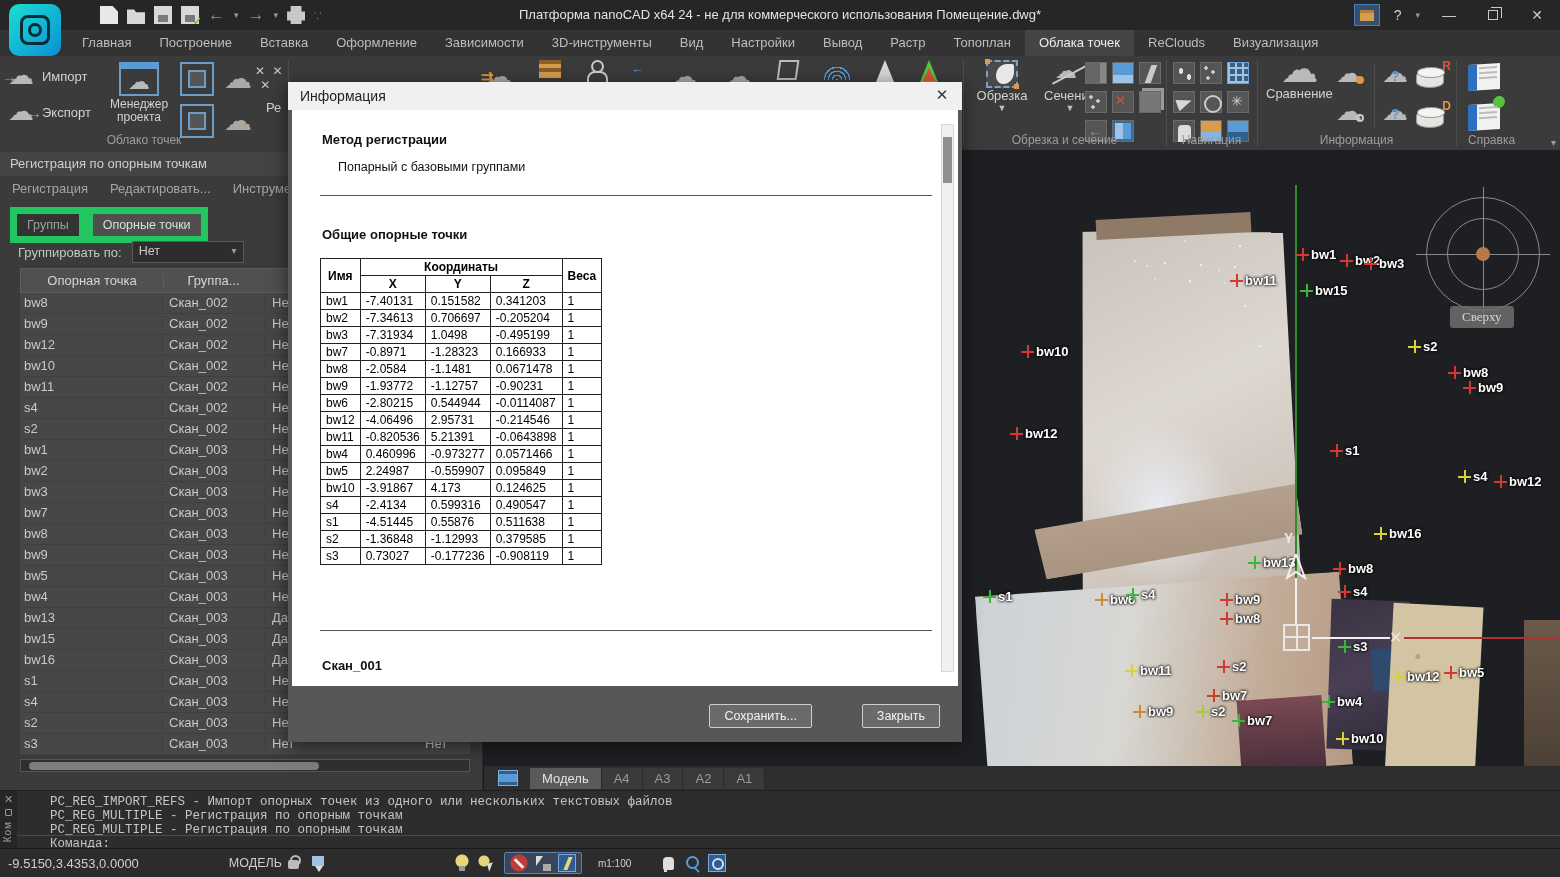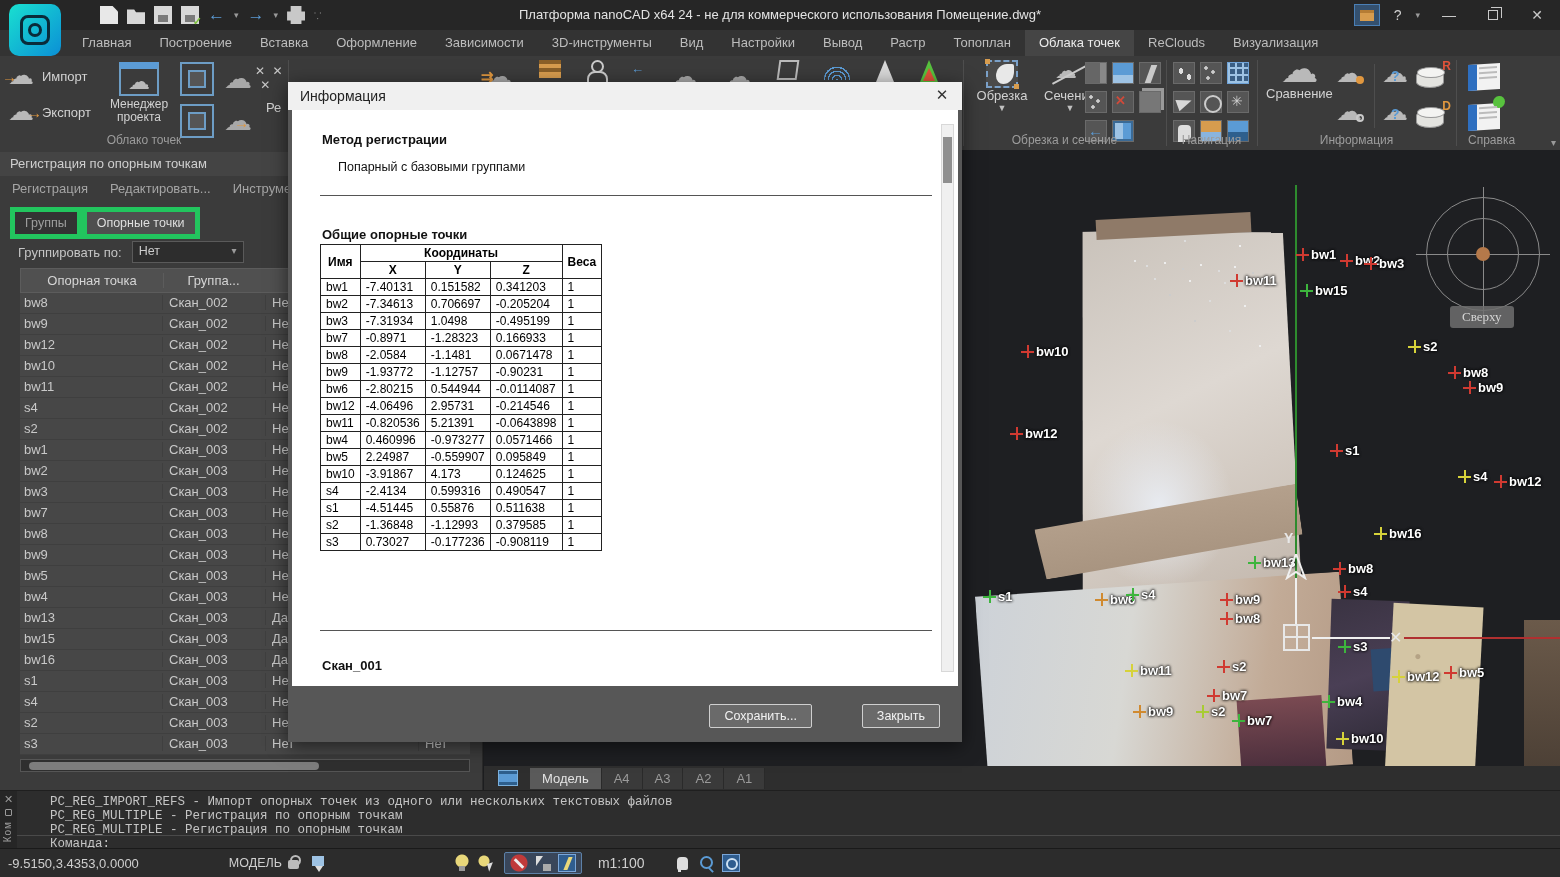--- a/index.html
+++ b/index.html
@@ -104,21 +104,21 @@
   .cyl .ltr.d { color:#e0973f; }
   .book { width:32px; height:26px; background:#f2f2f2; border-left:9px solid #2e6fc0; transform:skewY(-4deg); position:relative; }
   .book:after { content:""; position:absolute; left:2px; top:3px; right:3px; height:2px; background:#bbb; box-shadow:0 5px 0 #bbb, 0 10px 0 #bbb; }
   .book .globe { position:absolute; right:-5px; top:-7px; width:12px; height:12px; border-radius:50%; background:#58c23e; }
 
   
   #left-panel { position:absolute; left:0; top:150px; width:483px; height:640px; background:#3b3b3b; z-index:6; border-right:1px solid #2a2a2a; }
   #lp-title { position:absolute; left:0; top:2px; width:100%; height:24px; background:#444; color:#cfcfcf; font-size:13px; padding:4px 0 0 10px; }
   #lp-menu { position:absolute; left:12px; top:31px; display:flex; gap:22px; font-size:13px; color:#a5a5a5; }
   #lp-tabs { position:absolute; left:10px; top:57px; display:flex; }
-  .lp-tab { padding:4px 10px; font-size:12.5px; background:#333; color:#9e9e9e; border:5px solid #22c55e; }
+  .lp-tab { padding:4px 10px; font-size:12.5px; background:#333; color:#9e9e9e; border:7px solid #22c55e; }
   .lp-tab.active { background:#4f4f4f; color:#dedede; }
   #lp-groupby { position:absolute; left:18px; top:91px; display:flex; gap:10px; align-items:center; font-size:13px; color:#c5c5c5; }
   #lp-select { width:112px; height:22px; background:#2d2d2d; border:1px solid #5a5a5a; color:#ccc; font-size:12.5px; padding:2px 6px; position:relative; }
   #lp-select:after { content:"▾"; position:absolute; right:6px; top:3px; color:#9a9a9a; font-size:10px; }
   #lp-thead { position:absolute; left:20px; top:118px; width:450px; height:25px; background:#505050; border:1px solid #5c5c5c; font-size:13px; color:#d5d5d5; }
   #lp-thead .hc { position:absolute; top:4px; text-align:center; }
   #lrows { position:absolute; left:20px; top:143px; width:450px; }
   .lrow { height:21px; background:#474747; border-bottom:1px solid #3f3f3f; font-size:13px; color:#c9c9c9; position:relative; }
   .lcell { position:absolute; top:2px; white-space:nowrap; overflow:hidden; }
   .lcell.c0 { left:4px; width:134px; }
@@ -169,21 +169,21 @@
   
   #dialog { position:absolute; left:288px; top:82px; width:674px; height:660px; z-index:50; box-shadow:0 4px 18px rgba(0,0,0,.55); background:#575757; }
   #dlg-title { position:absolute; left:0; top:0; width:100%; height:28px; background:#f0f0f0; color:#222; font-size:14px; padding:6px 0 0 12px; }
   #dlg-close { position:absolute; right:10px; top:4px; font-size:15px; color:#333; width:20px; text-align:center; }
   #dlg-body { position:absolute; left:4px; top:28px; right:4px; height:576px; background:#fff; color:#000; overflow:hidden; }
   #dlg-scroll { position:absolute; right:4px; top:14px; width:13px; height:548px; background:#f0f0f0; border:1px solid #d8d8d8; }
   #dlg-scroll .thumb { position:absolute; left:1px; top:12px; width:9px; height:46px; background:#8f8f8f; }
   .dlg-h { position:absolute; font-size:13px; font-weight:bold; color:#111; }
   .dlg-t { position:absolute; font-size:12.5px; color:#111; }
   .dlg-hr { position:absolute; left:28px; width:612px; height:1px; background:#555; }
-  #dtable-wrap { position:absolute; left:28px; top:134px;border-radius:28px; }
+  #dtable-wrap { position:absolute; left:28px; top:148px;border-radius:28px; }
   #dtable { border-collapse:collapse; font-size:12px; color:#000; }
   #dtable th, #dtable td { border:1px solid #222; padding:1px 5px; height:17px; }
   #dtable th { font-weight:bold; }
   #dtable td.num { text-align:left; }
   #dlg-footer { position:absolute; left:0; bottom:0; width:100%; height:56px; }
   .dlg-btn { position:absolute; bottom:14px; height:24px; background:#6a6a6a; border:1px solid #cfcfcf; border-radius:2px; color:#f2f2f2; font-size:12.5px; padding:3px 14px; }
   #btn-save { right:150px; }
   #btn-close { right:22px; }
 
   
@@ -206,21 +206,21 @@
   #sb-model { font-size:12.5px; color:#cfcfcf; margin-left:78px; }
   .sbico { width:18px; height:18px; margin:0 3px; position:relative; flex:0 0 18px; }
   .sbico.lockish:after { content:""; position:absolute; left:3px; top:6px; width:11px; height:9px; background:#bbb; border-radius:2px; } .sbico.lockish:before { content:""; position:absolute; left:5px; top:1px; width:7px; height:7px; border:2px solid #bbb; border-radius:50%; }
   .sbico.dl:after { content:""; position:absolute; left:3px; top:2px; width:12px; height:10px; background:#9ec3e4; } .sbico.dl:before { content:""; position:absolute; left:6px; bottom:0; width:0; height:0; border-left:4px solid transparent; border-right:4px solid transparent; border-top:6px solid #ddd; }
   .sbico.bulb { background:radial-gradient(circle at 9px 7px,#e8d77a 6px,transparent 7px); } .sbico.bulb:after { content:""; position:absolute; left:6px; bottom:1px; width:6px; height:5px; background:#999; }
   .sbico.bulbcur { background:radial-gradient(circle at 7px 7px,#e8d77a 5px,transparent 6px); } .sbico.bulbcur:after { content:""; position:absolute; right:1px; bottom:1px; width:0; height:0; border-top:8px solid #ddd; border-right:6px solid transparent; transform:rotate(-15deg); }
   #sb-group { display:flex; border:1px solid #5d81a8; background:#39465a; border-radius:2px; margin:0 6px; padding:1px 2px; }
   .sbico.noentry { background:radial-gradient(circle at 9px 9px,#c03a3a 8px,transparent 9px); } .sbico.noentry:after { content:""; position:absolute; left:3px; top:8px; width:12px; height:3px; background:#eee; transform:rotate(45deg); }
   .sbico.cursorbox:after { content:""; position:absolute; left:2px; top:2px; width:0; height:0; border-top:10px solid #ddd; border-right:7px solid transparent; } .sbico.cursorbox:before { content:""; position:absolute; right:1px; bottom:1px; width:8px; height:7px; background:#aaa; }
   .sbico.lightning { border:1px solid #7aa6d8; background:#2f5d8f; } .sbico.lightning:after { content:""; position:absolute; left:7px; top:2px; width:4px; height:13px; background:#e8d77a; transform:skewX(-22deg); }
-  #sb-scale { font-size:14px; color:#cfcfcf; margin:0 10px; }
+  #sb-scale { font-size:10px; color:#cfcfcf; margin:0 10px; }
   .sbico.hand:after { content:""; position:absolute; left:3px; top:3px; width:11px; height:13px; background:#ddd; border-radius:4px 4px 2px 2px; box-shadow:-3px 6px 0 -4px #ddd; }
   .sbico.mag:after { content:""; position:absolute; left:2px; top:2px; width:9px; height:9px; border:2px solid #5b9bd5; border-radius:50%; } .sbico.mag:before { content:""; position:absolute; right:2px; bottom:1px; width:6px; height:2px; background:#5b9bd5; transform:rotate(45deg); }
   .sbico.magbox { border:1px solid #7aa6d8; background:#2f5d8f; } .sbico.magbox:after { content:""; position:absolute; left:3px; top:3px; width:8px; height:8px; border:2px solid #cfe2f3; border-radius:50%; }
 </style>
 </head>
 <body>
 
 <div id="app">
 
   <div id="titlebar">

